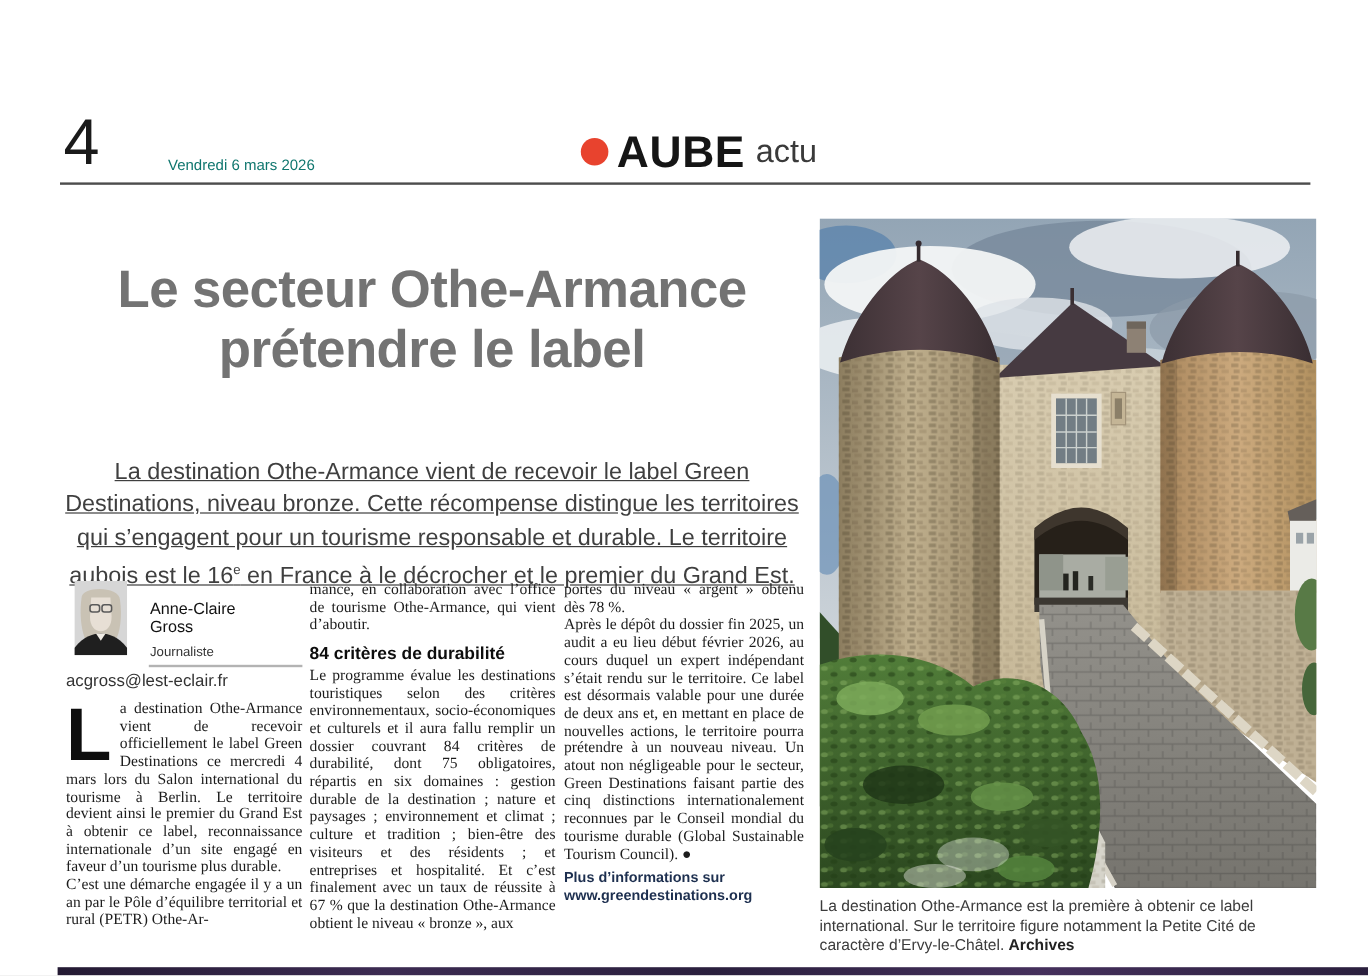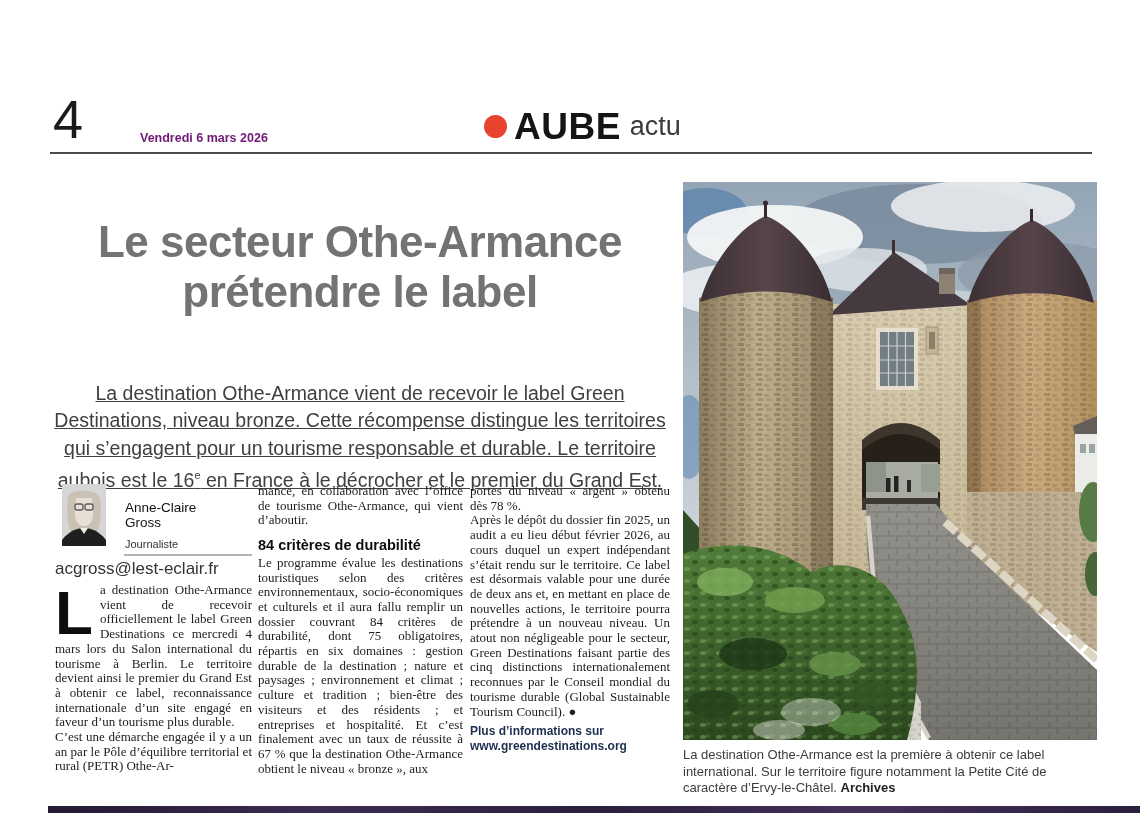--- a/index.html
+++ b/index.html
@@ -1,40 +1,40 @@
 <!DOCTYPE html>
 <html lang="fr"><head>
 <meta charset="utf-8">
 <style>
   html,body{margin:0;padding:0;background:#e9e9e9;}
   #page{position:relative;width:1140px;height:813px;background:#ffffff;overflow:hidden;
         font-family:"Liberation Sans",sans-serif;color:#1a1a1a;}
 
   
   .pagenum{position:absolute;left:53px;top:92px;font-size:54px;font-weight:400;color:#1a1a1a;line-height:1;}
-  .edition-date{position:absolute;left:140px;top:131px;font-size:12.5px;font-weight:700;color:#701a75;}
+  .edition-date{position:absolute;left:140px;top:131px;font-size:12.5px;font-weight:400;color:#0f766e;}
   .section-logo{position:absolute;left:484px;top:108px;display:flex;align-items:center;}
   .section-dot{width:23px;height:23px;border-radius:50%;background:#e8432e;margin-right:7px;}
   .section-name{font-size:37px;font-weight:900;letter-spacing:.5px;color:#151515;line-height:1;}
   .section-sub{font-size:27px;font-weight:400;color:#3a3a3a;margin-left:9px;line-height:1;}
   .header-rule{position:absolute;left:50px;top:152px;width:1042px;height:2px;background:#4c4c4c;}
 
   
   .headline{position:absolute;left:45px;top:188px;width:630px;text-align:center;
             font-size:44px;line-height:50px;font-weight:800;color:#737373;letter-spacing:-.5px;}
   .standfirst{position:absolute;left:40px;top:360px;width:640px;text-align:center;
               font-size:19.5px;line-height:27.5px;font-weight:400;color:#3f3f3f;text-decoration:underline;}
   .standfirst sup{font-size:11px;}
 
   
   .byline-photo{position:absolute;left:62px;top:484px;width:44px;height:62px;}
   .byline-name{position:absolute;left:125px;top:501px;font-size:13.5px;line-height:14.5px;font-weight:400;color:#111;}
   .byline-role{position:absolute;left:125px;top:538px;font-size:11px;color:#333;}
   .byline-rule{position:absolute;left:124px;top:554px;width:128px;height:2px;background:#b3b3b3;}
-  .byline-email{position:absolute;left:55px;top:559px;font-size:17px;color:#333;}
+  .byline-email{position:absolute;left:55px;top:559px;font-size:14px;color:#333;}
 
   
   .col{position:absolute;font-family:"Liberation Serif",serif;font-size:13px;line-height:14.7px;
        text-align:justify;color:#1c1c1c;overflow:hidden;}
   .col p{margin:0;}
   #col1{left:55px;top:583px;width:197px;height:197px;}
   #col2{left:258px;top:484px;width:205px;height:299px;}
   #col3{left:470px;top:484px;width:200px;height:299px;}
   .dropcap{float:left;font-family:"Liberation Sans",sans-serif;font-size:62px;line-height:53px;
            font-weight:700;color:#0d0d0d;margin:3px 7px 0 0;}

